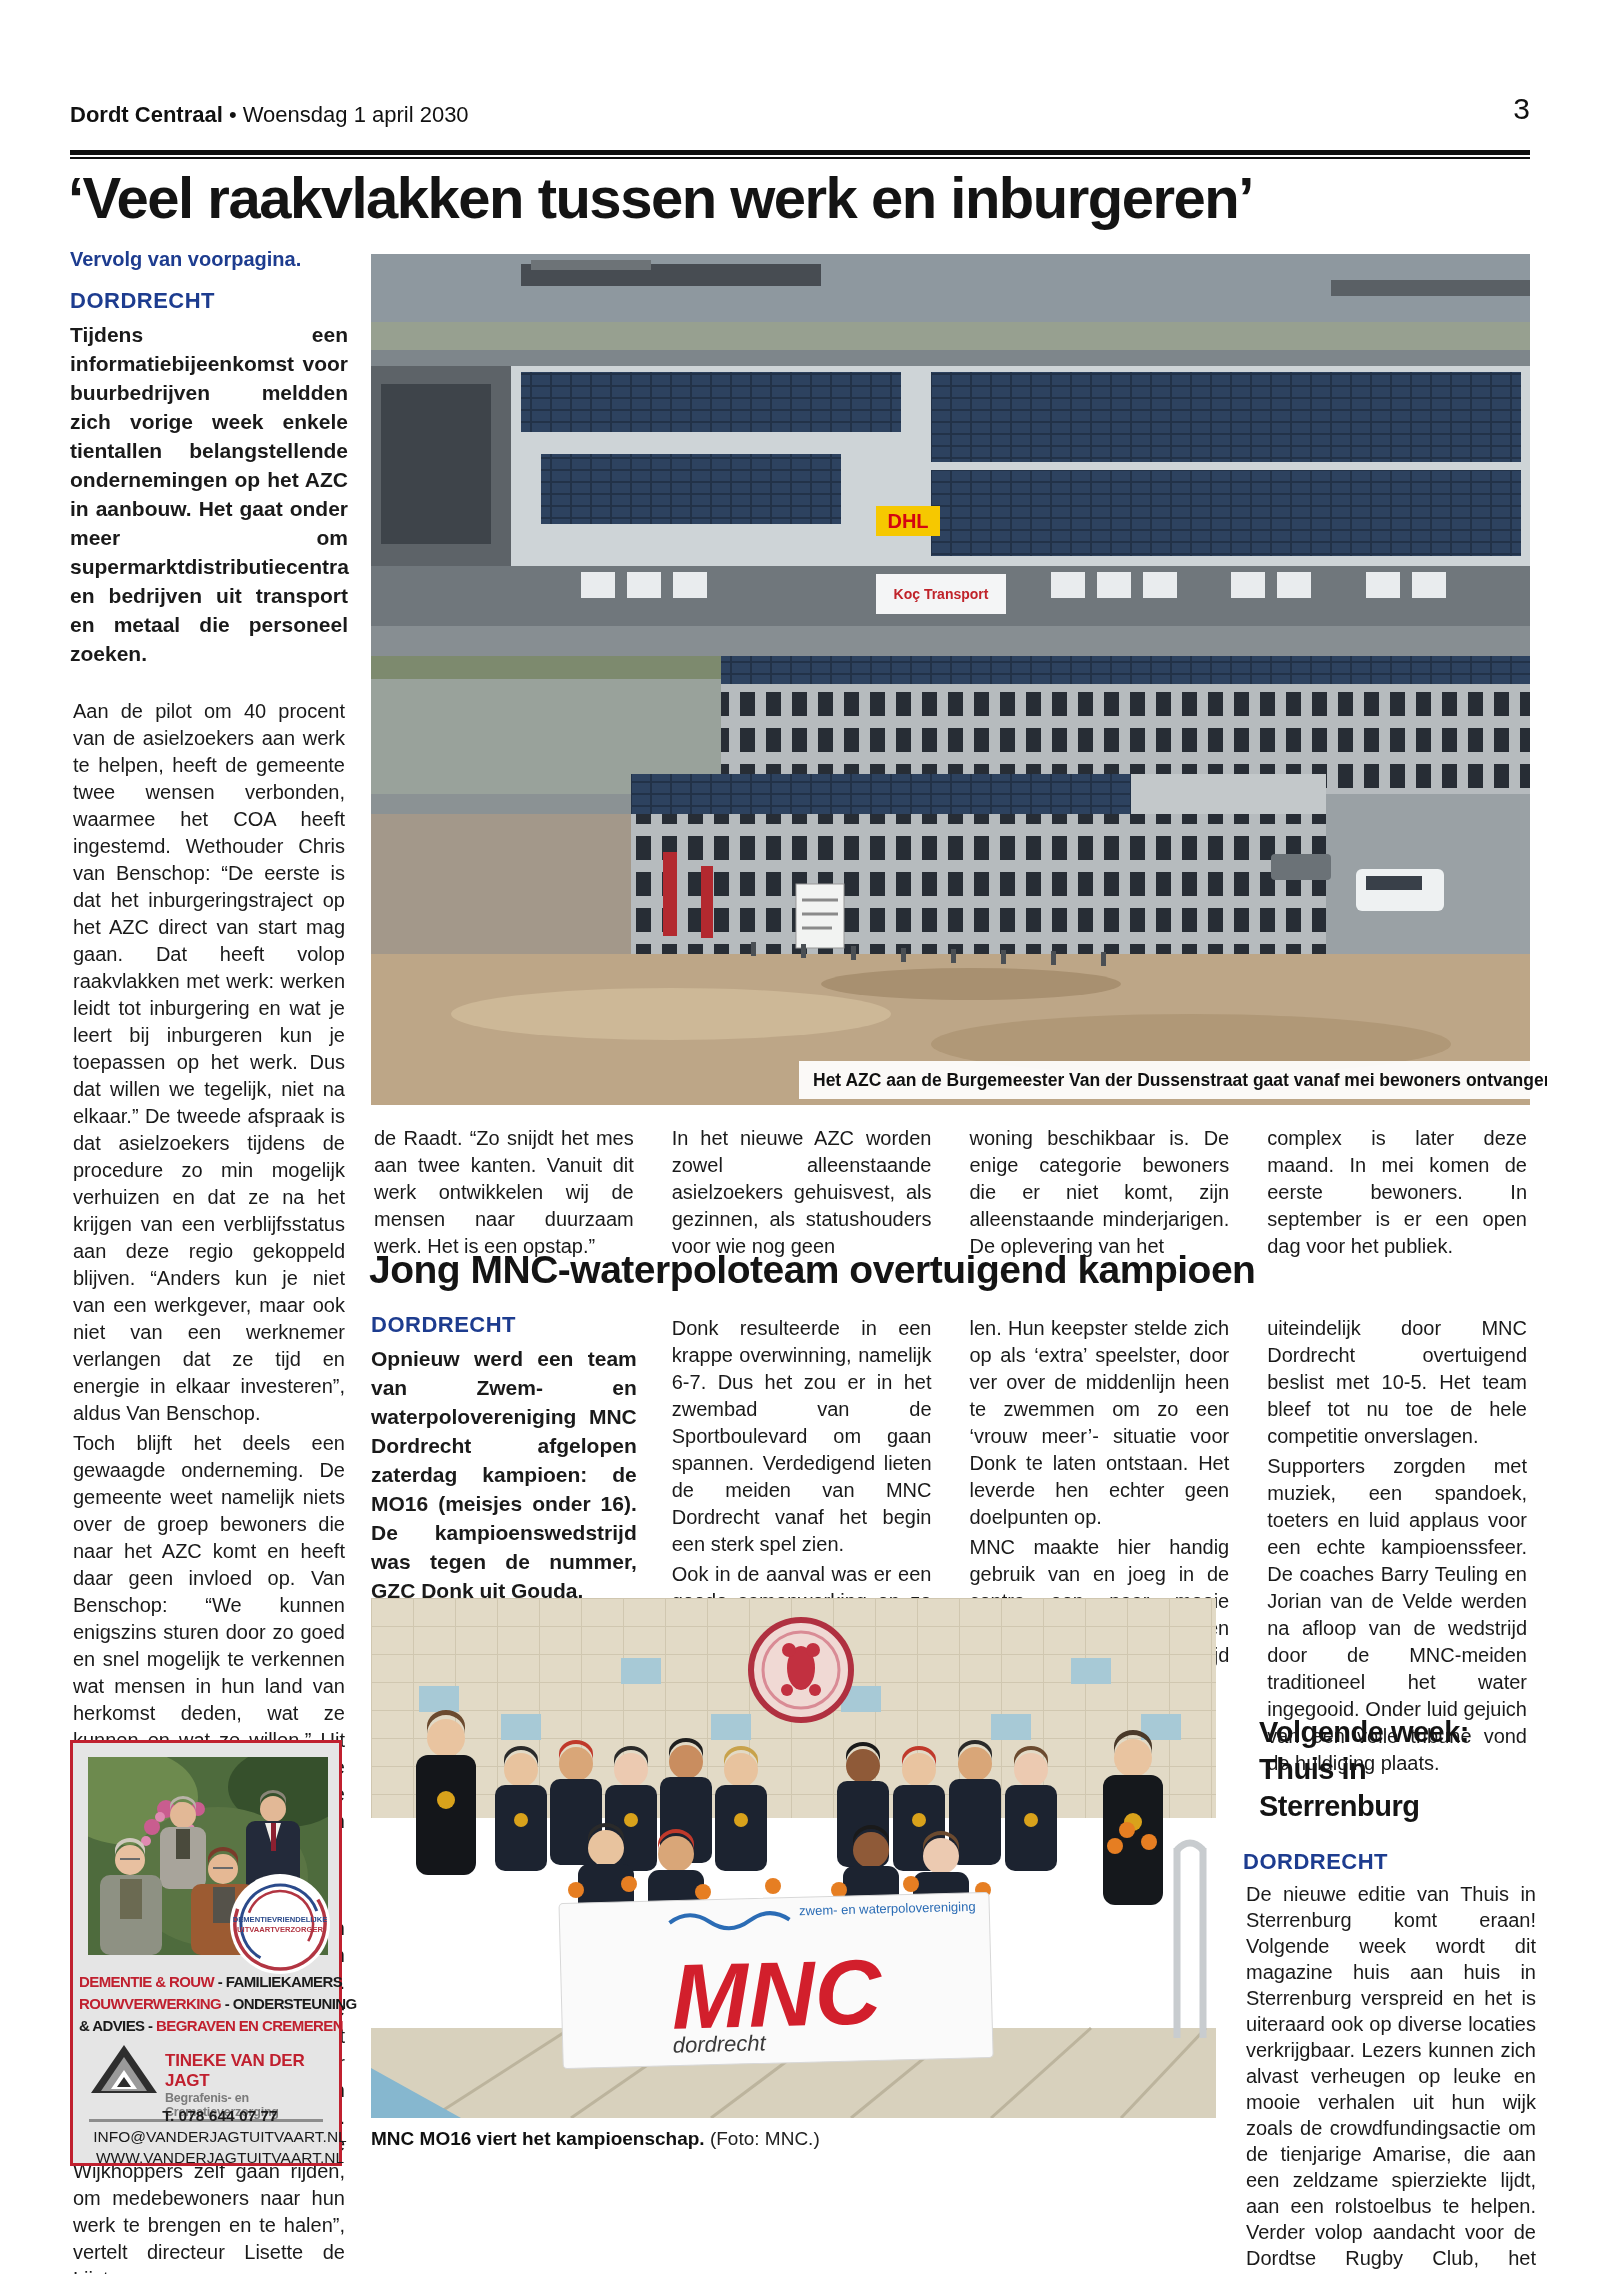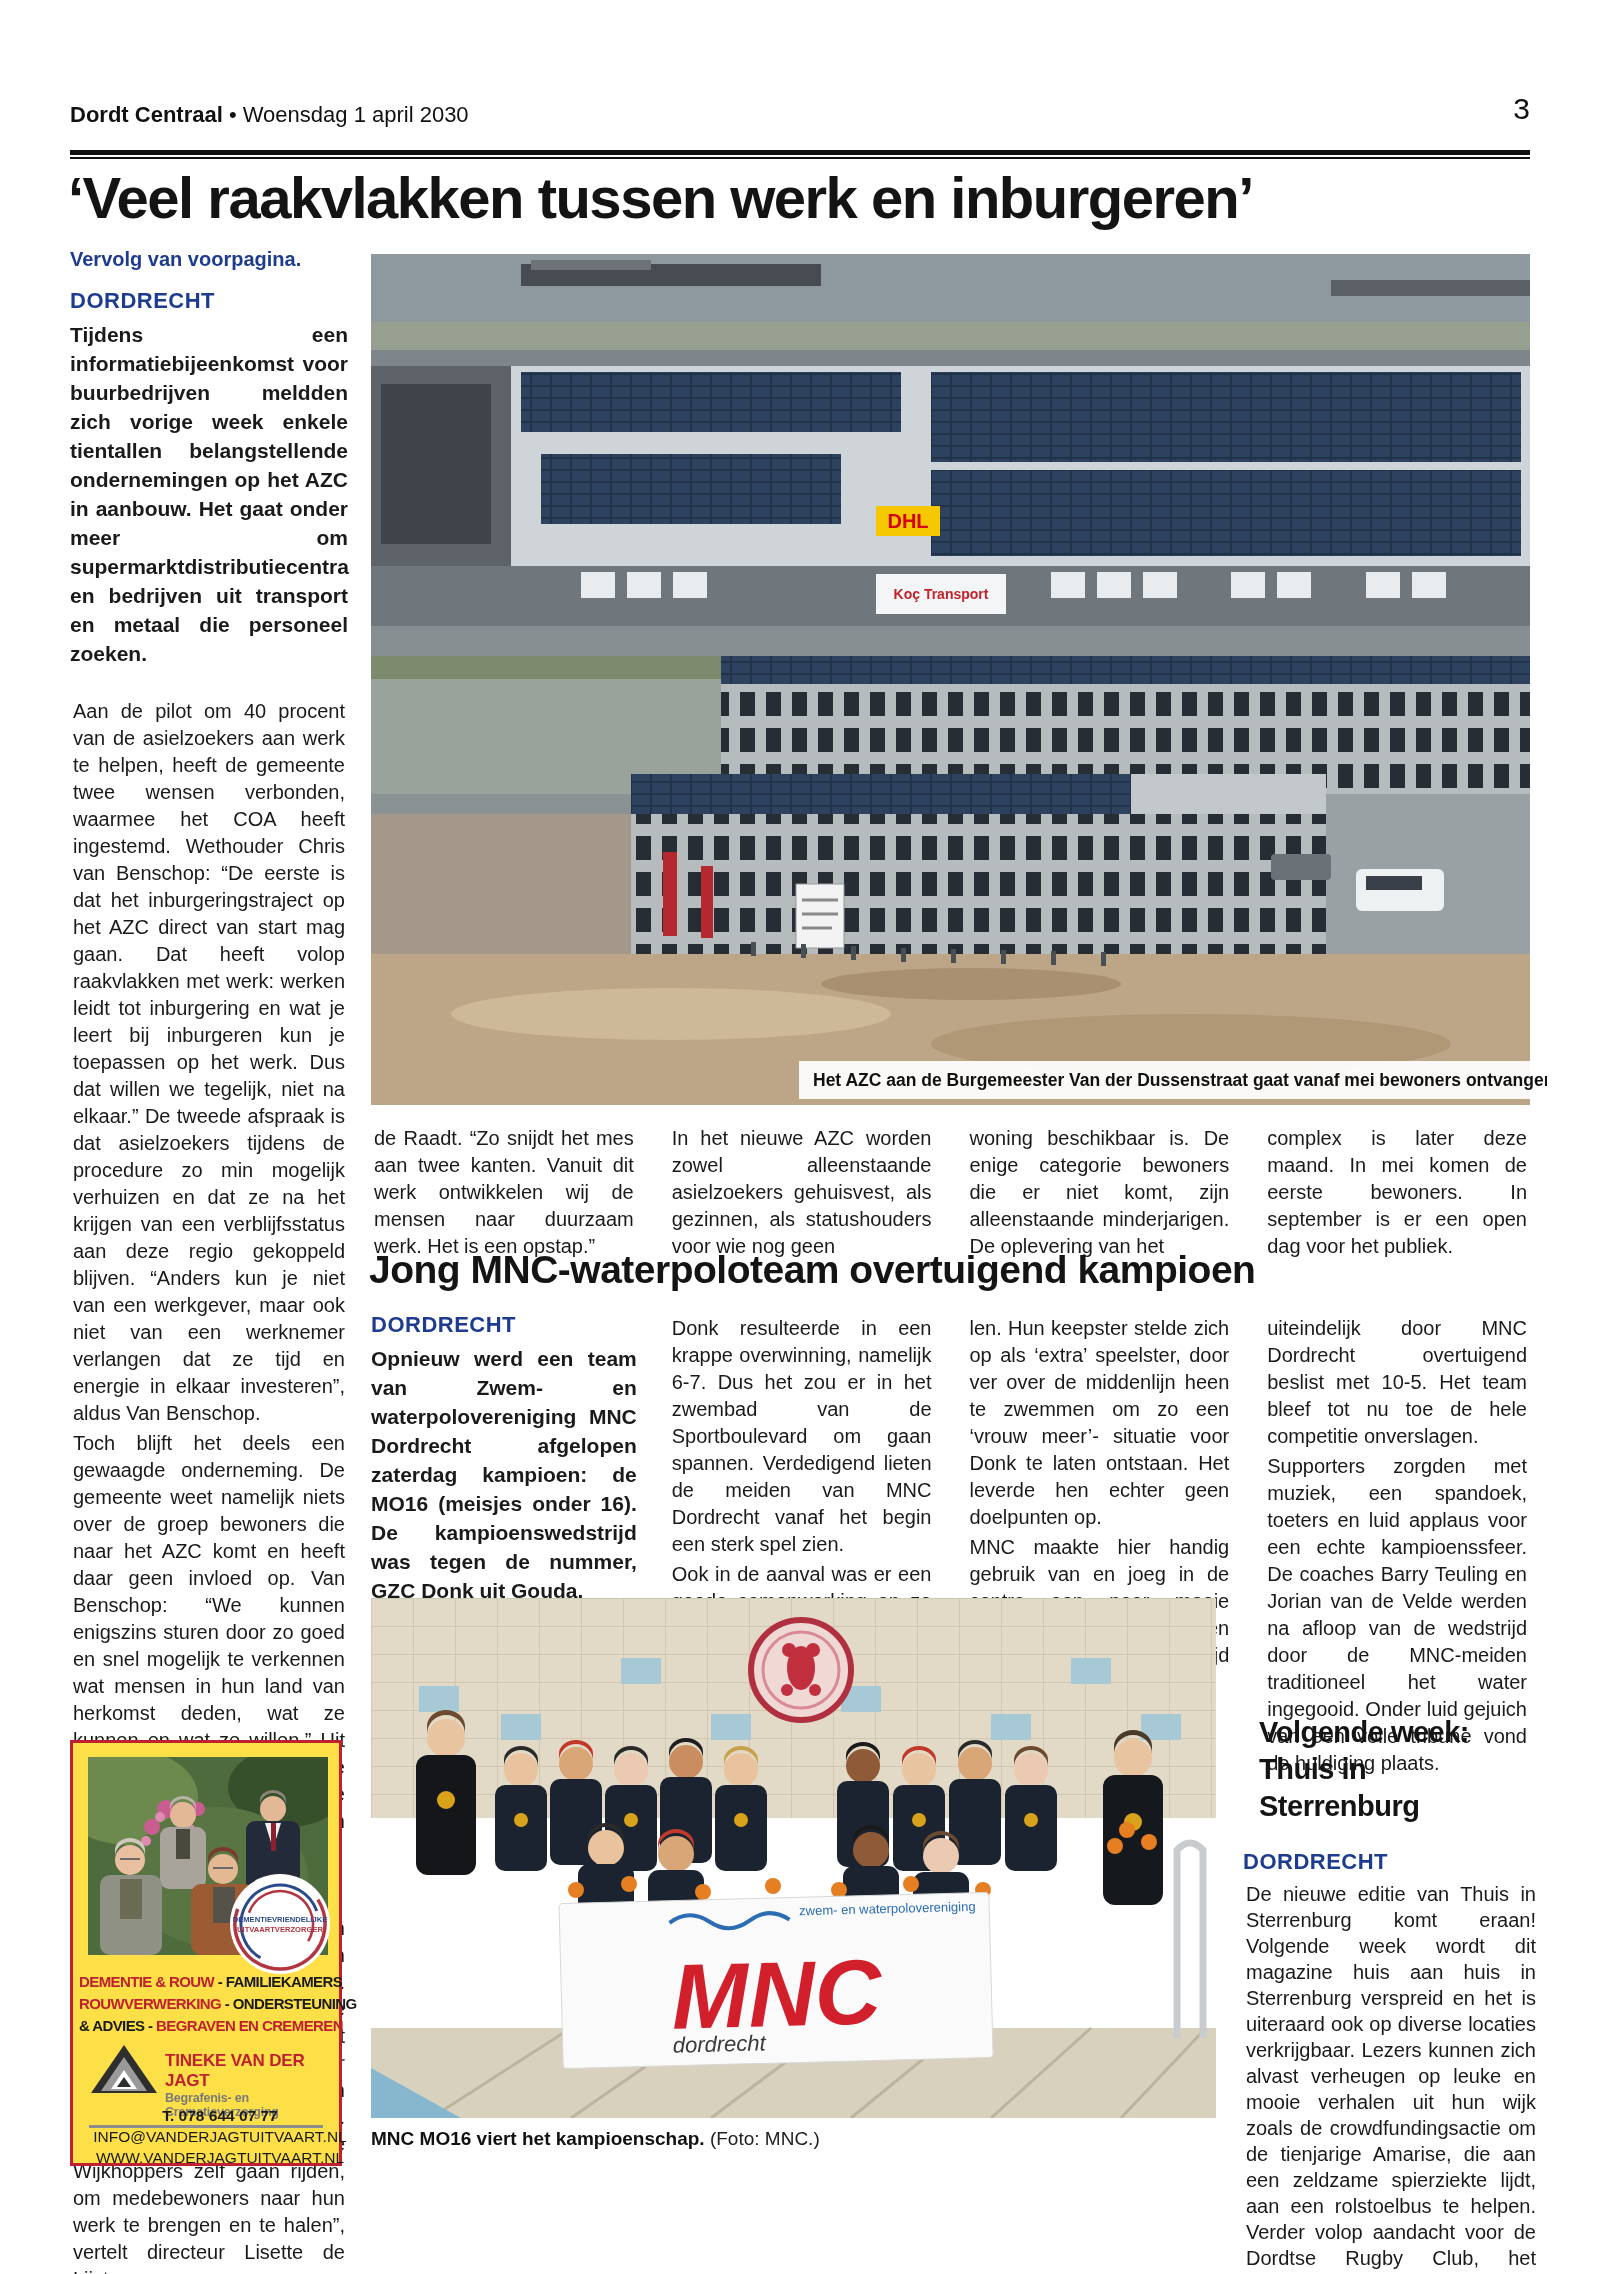--- a/index.html
+++ b/index.html
@@ -43,27 +43,27 @@
   .wpcap{position:absolute;left:371px;top:2128px;width:845px;font-size:19px;}
   .wpcap .capb{font-weight:800;color:#111;}
   .wpcap .capc{font-weight:400;color:#222;}
   
   .nextweek{position:absolute;left:1243px;top:1698px;width:296px;}
   .nwtitle{font-size:29px;line-height:37px;font-weight:800;letter-spacing:-0.5px;color:#141414;margin:16px;}
   .nextweek .loc{margin-top:24px;}
   .nextweek .bodytxt{line-height:26px;}
   
   .ad{position:absolute;left:70px;top:1740px;width:272px;height:426px;border:3px solid #c0202f;
-      background:#fde047;box-sizing:border-box;}
+      background:#e5e5e5;box-sizing:border-box;}
   .adphoto{position:absolute;left:15px;top:14px;width:240px;height:198px;}
   .badge{position:absolute;left:156px;top:130px;width:102px;height:102px;}
   .adlines{position:absolute;left:6px;top:228px;width:254px;text-align:center;font-size:15px;
            font-weight:800;letter-spacing:-0.6px;line-height:22px;white-space:nowrap;}
   .red{color:#c0202f;} .blk{color:#1a1a1a;}
-  .adlogo{position:absolute;left:16px;top:300px;width:234px;border-bottom:3px solid #8d8d8d;padding-bottom:6px;}
+  .adlogo{position:absolute;left:16px;top:300px;width:234px;border-bottom:3px solid #8d8d8d;}
   .adtri{position:absolute;left:0px;top:0px;}
   .adbrand{margin-left:76px;color:#c0202f;font-weight:800;font-size:17px;letter-spacing:-0.2px;padding-top:8px;}
   .adbrandsub{margin-left:76px;color:#7a7a7a;font-weight:700;font-size:12.5px;letter-spacing:-0.2px;}
   .adcontact{position:absolute;left:6px;top:362px;width:254px;text-align:center;font-size:15.5px;line-height:21px;color:#1a1a1a;margin-left:14px;}
   .adcontact .ph{font-weight:700;}
   svg text{font-family:"Liberation Sans","DejaVu Sans",sans-serif;}
 </style>
 </head>
 <body>
 

